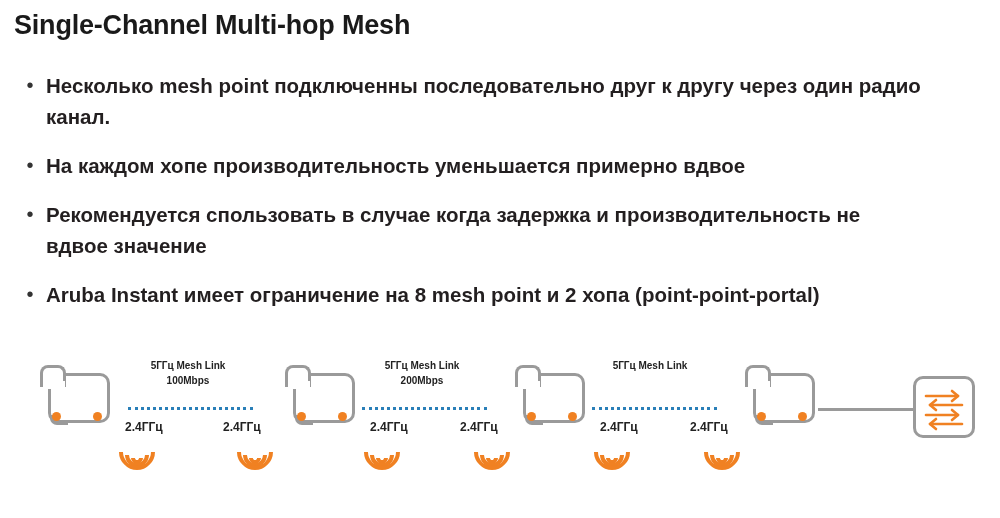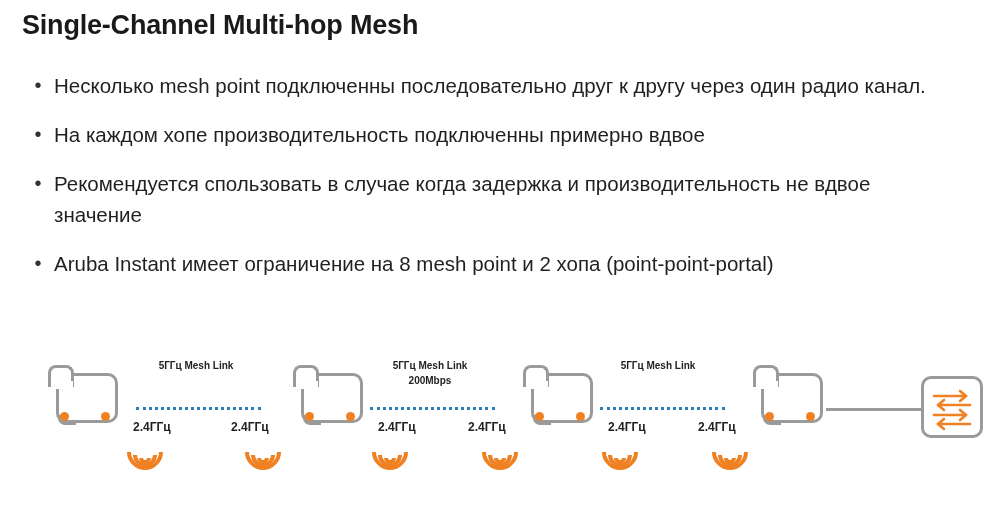--- a/index.html
+++ b/index.html
@@ -11,21 +11,20 @@
     height: 518px;
     background: #ffffff;
     font-family: "Liberation Sans", sans-serif;
     overflow: hidden;
     position: relative;
   }
   .slide {
     position: relative;
     width: 992px;
     height: 518px;
-    margin-left: 8px;
   }
   .title {
     position: absolute;
     left: 14px;
     top: 10px;
     font-size: 27px;
     font-weight: bold;
     color: #1a1a1a;
     letter-spacing: -0.2px;
   }
@@ -47,20 +46,21 @@
     font-size: 20px;
     line-height: 31px;
     color: #333;
     text-align: center;
   }
   .bullet-text {
     font-size: 20.5px;
     line-height: 31px;
     color: #231f20;
     max-width: 880px;
+    font-weight: bold;
   }
   
   .diagram {
     position: absolute;
     left: 0;
     top: 340px;
     width: 1000px;
     height: 160px;
   }
   .ap {
@@ -184,21 +184,21 @@
 
   <div class="title">Single-Channel Multi-hop Mesh</div>
 
   <div class="bullets">
     <div class="bullet">
       <div class="bullet-mark">•</div>
       <div class="bullet-text">Несколько mesh point подключенны последовательно друг к другу через один радио канал.</div>
     </div>
     <div class="bullet">
       <div class="bullet-mark">•</div>
-      <div class="bullet-text">На каждом хопе производительность подключенны примерно вдвое</div>
+      <div class="bullet-text">На каждом хопе производительность уменьшается примерно вдвое</div>
     </div>
     <div class="bullet">
       <div class="bullet-mark">•</div>
       <div class="bullet-text">Рекомендуется спользовать в случае когда задержка и производительность не вдвое значение</div>
     </div>
     <div class="bullet">
       <div class="bullet-mark">•</div>
       <div class="bullet-text">Aruba Instant имеет ограничение на 8 mesh point и 2 хопа (point-point-portal)</div>
     </div>
   </div>
@@ -236,20 +236,21 @@
       <div class="body"></div>
       <div class="tab"></div>
       <div class="tab-cover"></div>
       <div class="notch"></div>
       <div class="dot left"></div>
       <div class="dot right"></div>
     </div>
 
     <div class="link-label" style="left:118px; top:18px;">
       <div>5ГГц Mesh Link</div>
+      <div>100Mbps</div>
     </div>
     <div class="link-label" style="left:352px; top:18px;">
       <div>5ГГц Mesh Link</div>
       <div>200Mbps</div>
     </div>
     <div class="link-label" style="left:580px; top:18px;">
       <div>5ГГц Mesh Link</div>
     </div>
 
     <div class="dashline" style="left:128px; top:67px; width:125px;"></div>

